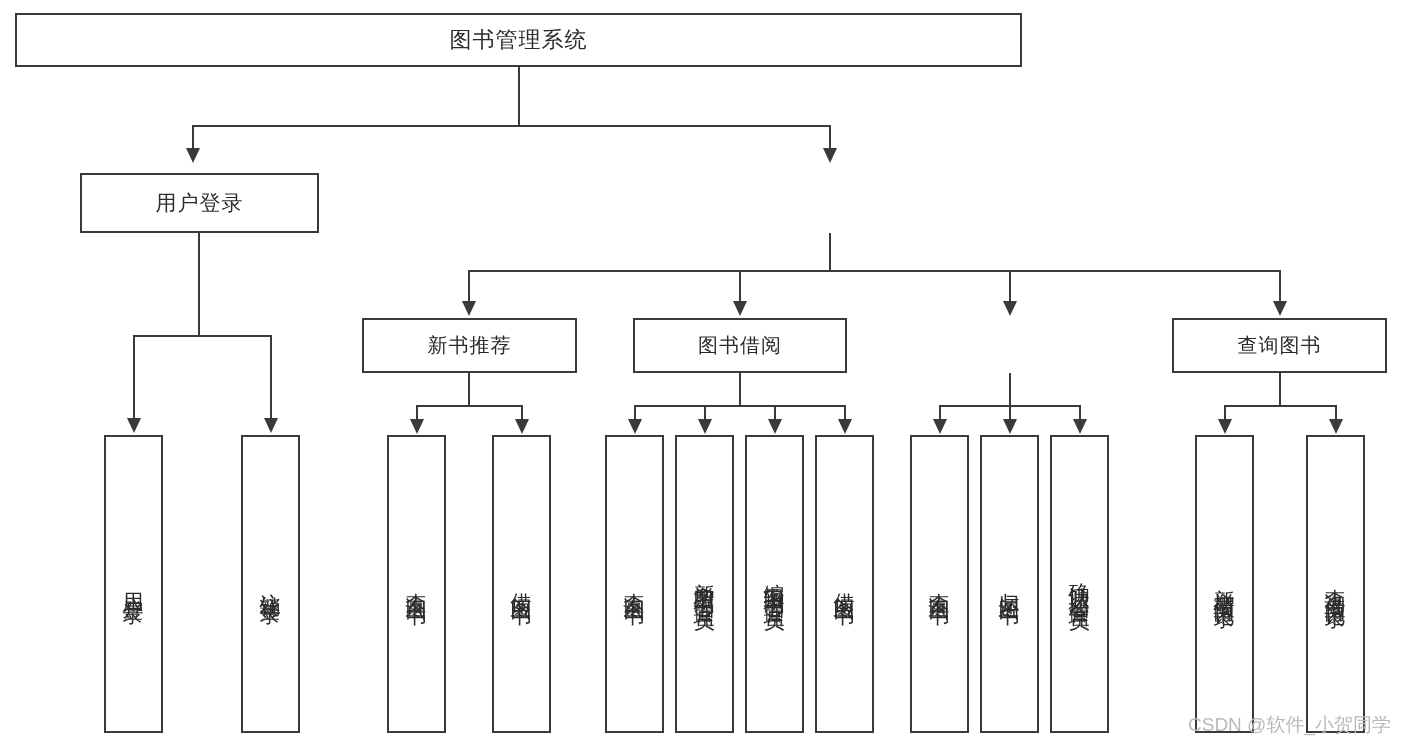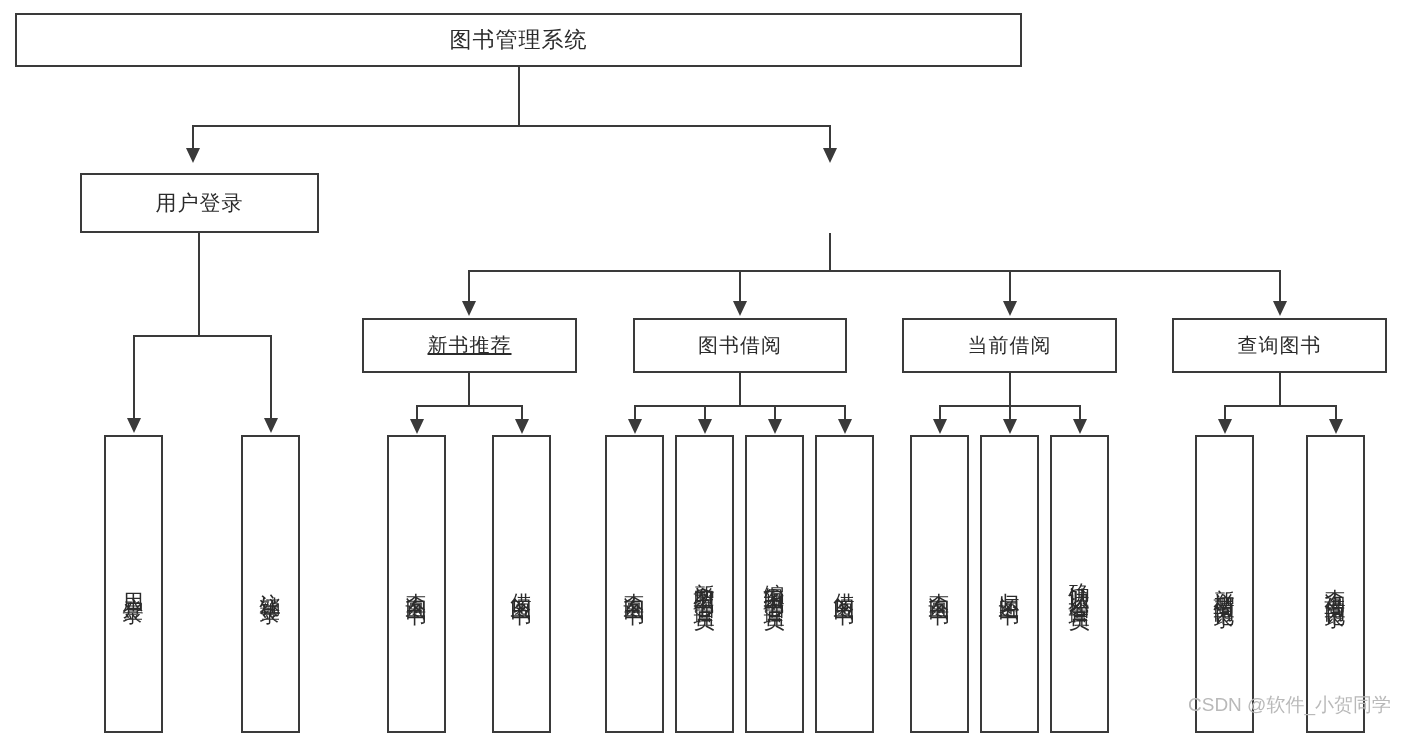--- a/index.html
+++ b/index.html
@@ -55,21 +55,21 @@
     width:0;height:0;
     border-left:7px solid transparent;
     border-right:7px solid transparent;
     border-top:15px solid #3a3a3a;
     z-index:2;
   }
 
   
   #watermark{
     position:absolute;
-    left:1188px;top:692px;
+    left:1188px;top:712px;
     font-size:19px;
     color:#b9b9b9;
     white-space:nowrap;
     z-index:5;
   }
 </style>
 </head>
 <body>
 
 <div id="stage">
@@ -107,28 +107,25 @@
 
   <div class="ln v" style="left:739px;top:270px;height:33px;"></div>
   <div class="arrow" style="left:733px;top:301px;"></div>
 
   <div class="ln v" style="left:1009px;top:270px;height:33px;"></div>
   <div class="arrow" style="left:1003px;top:301px;"></div>
 
   <div class="ln v" style="left:1279px;top:270px;height:33px;"></div>
   <div class="arrow" style="left:1273px;top:301px;"></div>
 
-  <div class="node lvl3" style="left:362px;top:318px;width:215px;height:55px;text-decoration:underline;">
+  <div class="node lvl3" style="left:362px;top:318px;width:215px;height:55px;">
     <span>新书推荐</span>
   </div>
   <div class="node lvl3" style="left:633px;top:318px;width:214px;height:55px;">
     <span>图书借阅</span>
-  </div>
-  <div class="node lvl3" style="left:902px;top:318px;width:215px;height:55px;">
-    <span>当前借阅</span>
   </div>
   <div class="node lvl3" style="left:1172px;top:318px;width:215px;height:55px;">
     <span>查询图书</span>
   </div>
 
   <div class="ln v" style="left:468px;top:373px;height:32px;"></div>
   <div class="ln h" style="left:416px;top:405px;width:106px;"></div>
   <div class="ln v" style="left:416px;top:405px;height:16px;"></div>
   <div class="arrow" style="left:410px;top:419px;"></div>
   <div class="ln v" style="left:521px;top:405px;height:16px;"></div>

